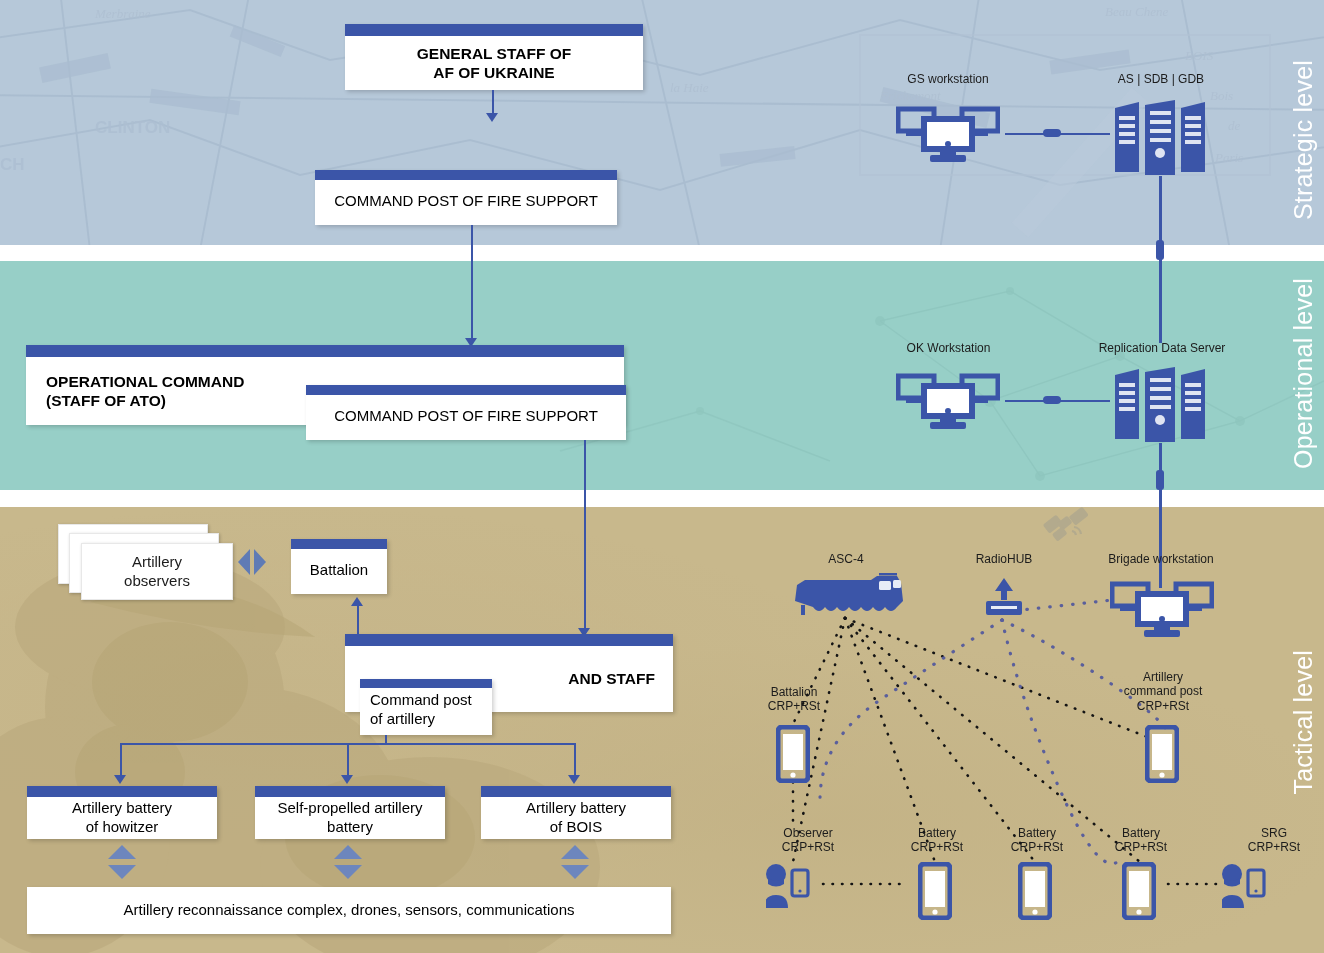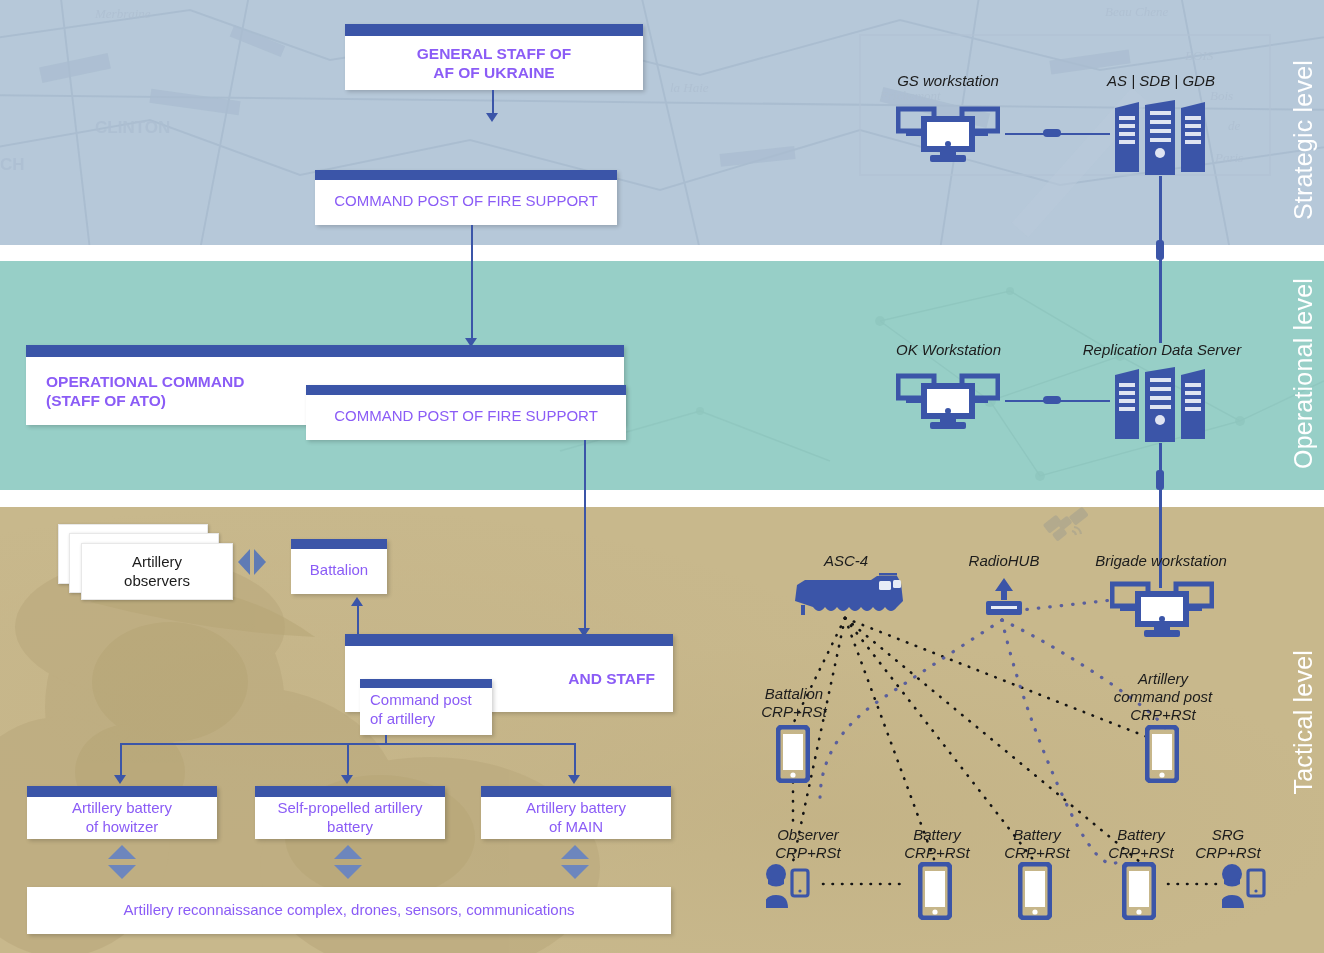--- a/index.html
+++ b/index.html
@@ -44,21 +44,21 @@
     box-shadow: 2px 2px 4px rgba(0,0,0,.18);
   }
   .obox .bar { height: 12px; background: #3b55a8; width: 100%; }
   .obox .body {
     padding: 8px 14px;
     display: flex;
     flex-direction: column;
     justify-content: center;
     height: calc(100% - 12px);
   }
-  .obox .t { color: #8b5cf6; line-height: 1.25; }
+  .obox .t { color: #000000; line-height: 1.25; }
   .bold  .t { font-weight: bold; font-size: 15.5px; }
   .reg   .t { font-weight: normal; font-size: 15px; }
   .ctr .body { align-items: center; text-align: center; }
   .lft .body { align-items: flex-start; text-align: left; }
   .rgt .body { align-items: flex-end; text-align: right; }
 
   
   .stack { position: absolute; }
   .stack .card {
     position: absolute; background: #fff;
@@ -93,25 +93,24 @@
   
   .updown { position:absolute; display:flex; flex-direction:column; gap:6px; align-items:center; }
   .tri-up   { width:0;height:0;border-left:14px solid transparent;border-right:14px solid transparent;border-bottom:14px solid #6d86bd; }
   .tri-down { width:0;height:0;border-left:14px solid transparent;border-right:14px solid transparent;border-top:14px solid #6d86bd; }
 
   
   .icon-node { position: absolute; }
   .node-cap {
     position: absolute;
     color: #1c1c1c;
-    font-size: 15px;
+    font-size: 12px;
     white-space: nowrap;
     text-align: center;
     line-height: 1.2;
-    font-style: italic;
   }
   .svgfill { fill: #3b55a8; }
 
   
   .netlink { position:absolute; height:2px; background:#3b55a8; }
   .netblob { position:absolute; width:18px; height:8px; background:#3b55a8; border-radius:4px; }
 
   
   .trunk { position:absolute; width:3px; background:#3b55a8; }
   .trunkdot { position:absolute; width:8px; height:20px; background:#3b55a8; border-radius:3px; }
@@ -418,21 +417,21 @@
     <div class="bar" style="height:11px;"></div>
     <div class="body" style="padding:2px 8px;">
       <div class="t">Self-propelled artillery</div>
       <div class="t">battery</div>
     </div>
   </div>
   <div class="obox reg ctr" style="left:481px; top:786px; width:190px; height:53px;">
     <div class="bar" style="height:11px;"></div>
     <div class="body" style="padding:2px 8px;">
       <div class="t">Artillery battery</div>
-      <div class="t">of MAIN</div>
+      <div class="t">of BOIS</div>
     </div>
   </div>
 
   <div class="updown" style="left:108px; top:845px;">
     <div class="tri-up"></div>
     <div class="tri-down"></div>
   </div>
   <div class="updown" style="left:334px; top:845px;">
     <div class="tri-up"></div>
     <div class="tri-down"></div>
@@ -593,21 +592,21 @@
     <div>CRP+RSt</div>
   </div>
   <div class="icon-node" style="left:1122px; top:862px; width:34px; height:58px;">
     <svg viewBox="0 0 34 58" width="34" height="58" aria-hidden="true">
       <rect x="2" y="2" width="30" height="54" rx="4" fill="none" stroke="#3b55a8" stroke-width="5"></rect>
       <rect x="7" y="9" width="20" height="36" fill="#ffffff"></rect>
       <circle cx="17" cy="50" r="2.6" fill="#ffffff"></circle>
     </svg>
   </div>
 
-  <div class="node-cap" style="left:1186px; top:826px; width:84px;">
+  <div class="node-cap" style="left:1232px; top:826px; width:84px;">
     <div>SRG</div>
     <div>CRP+RSt</div>
   </div>
   <div class="icon-node" style="left:1222px; top:864px; width:60px; height:46px;">
     <svg viewBox="0 0 60 46" width="60" height="46" aria-hidden="true">
       <g class="svgfill">
         <path d="M20 10 a10 10 0 1 1 -20 0 a10 10 0 0 1 20 0"></path>
         <path d="M2 14 q8 6 16 0 l0 6 q-8 5 -16 0 Z"></path>
         <path d="M-2 44 q0 -13 12 -13 q12 0 12 13 Z"></path>
         <rect x="26" y="6" width="16" height="26" rx="2.5" fill="none" stroke="#3b55a8" stroke-width="3.2"></rect>

